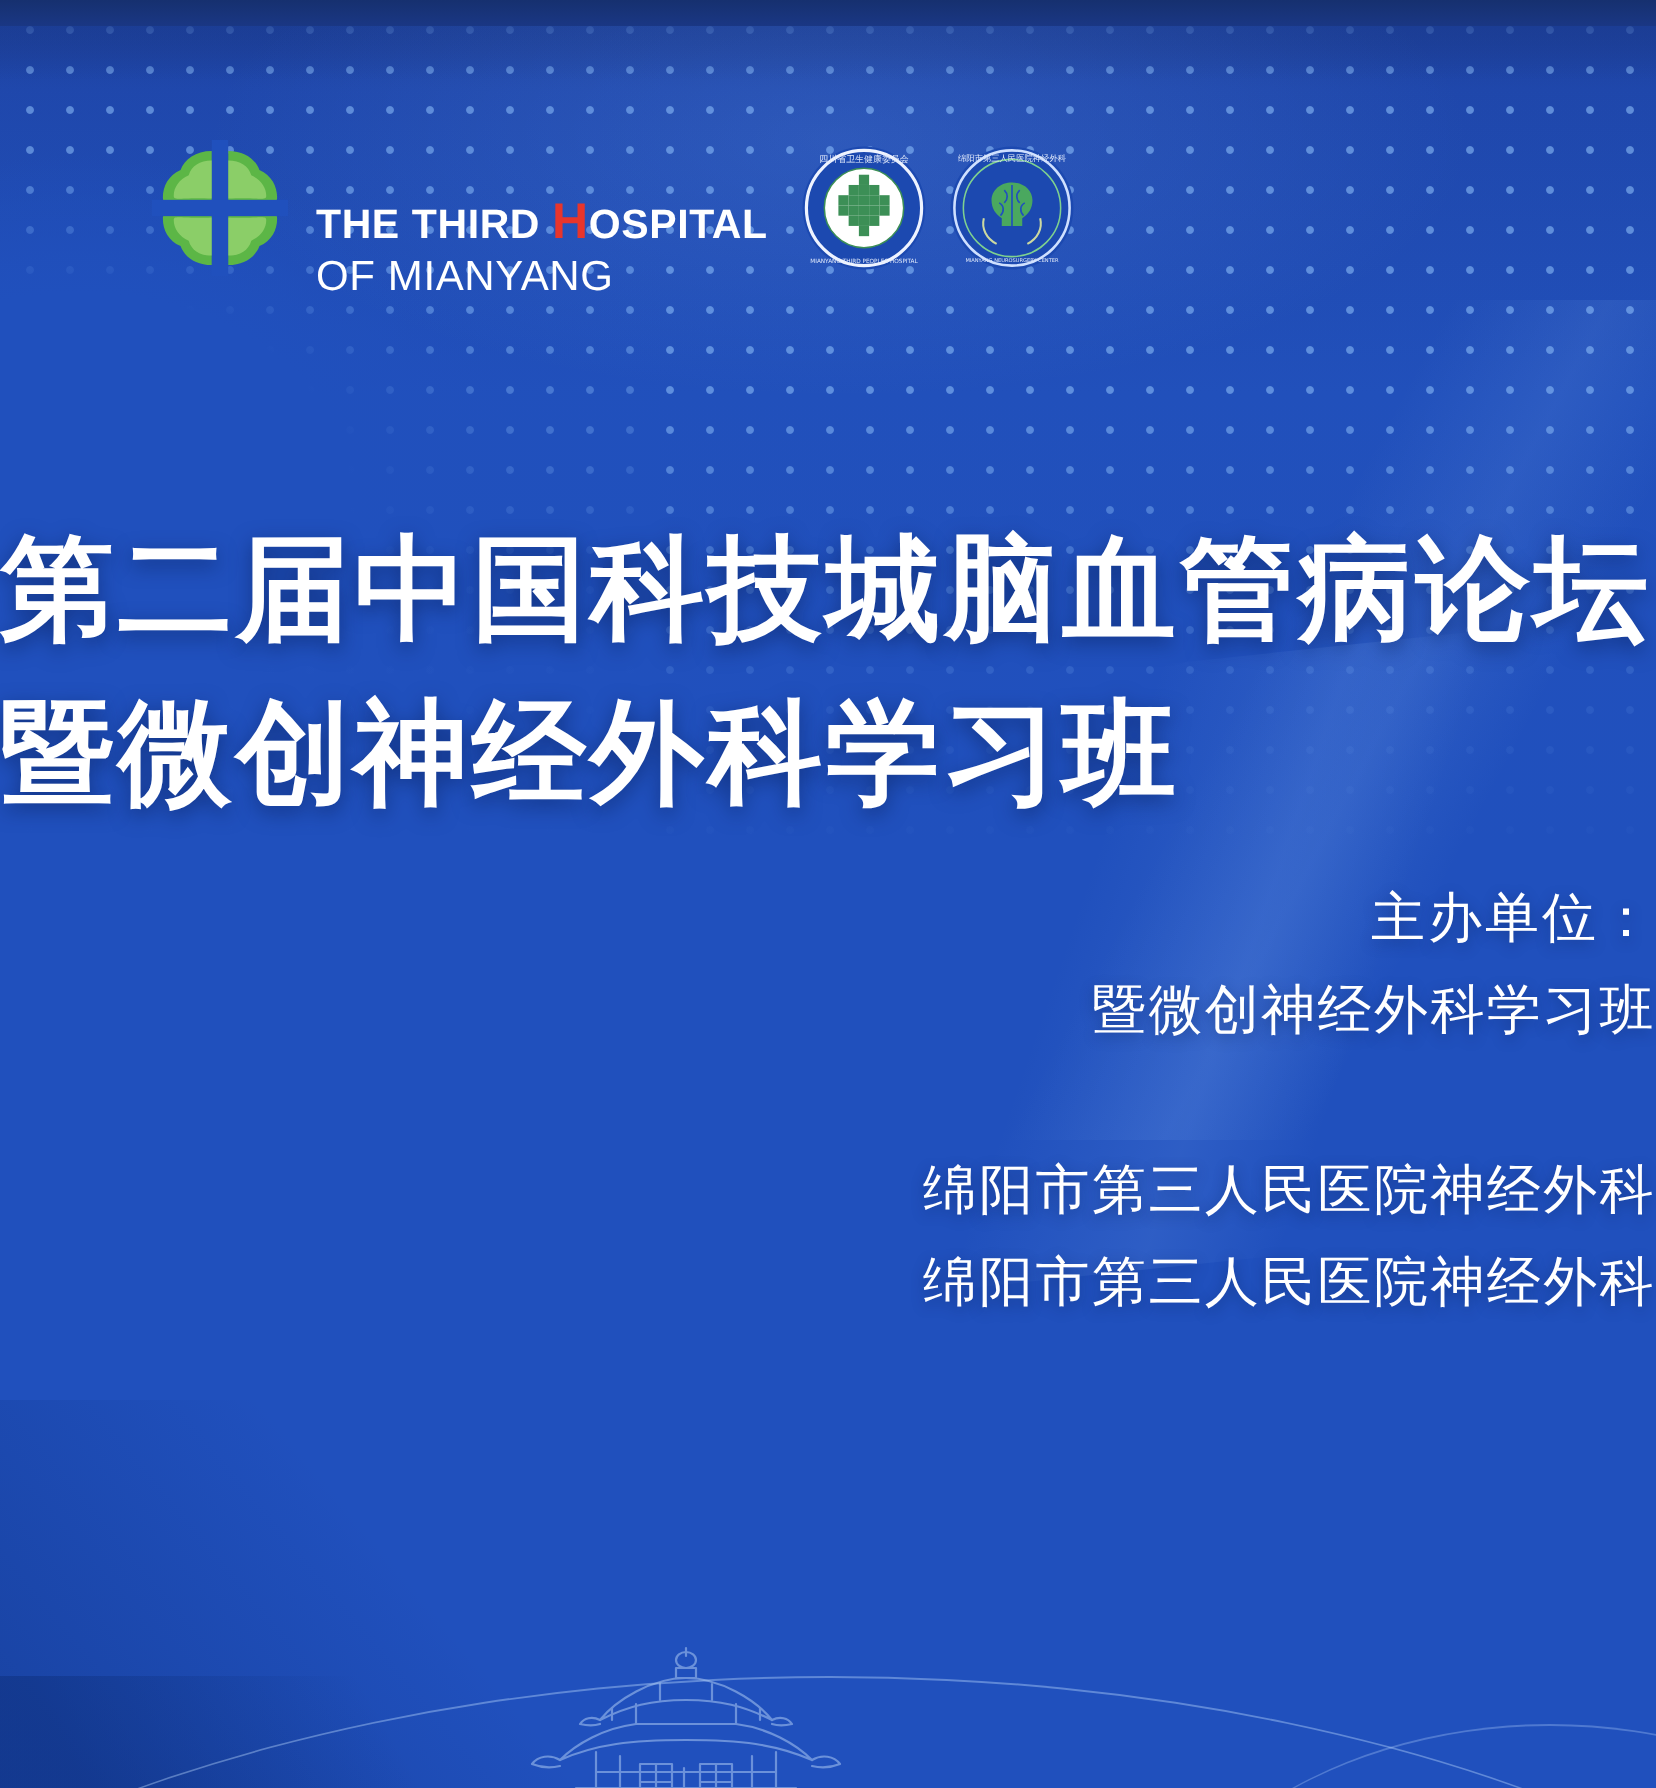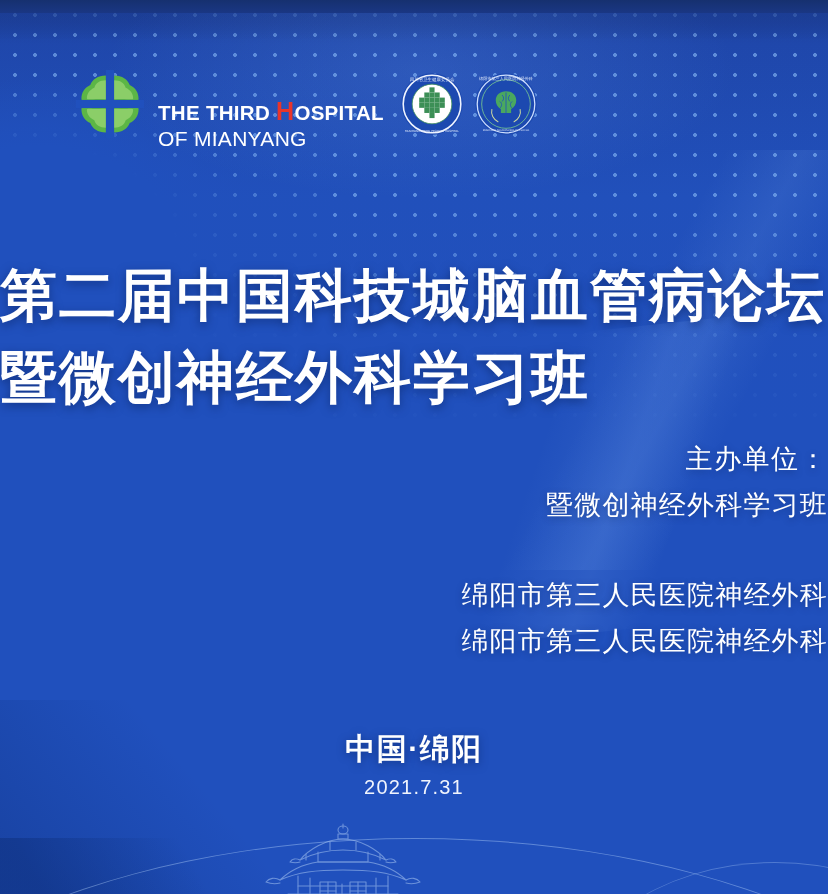--- a/index.html
+++ b/index.html
@@ -254,24 +254,20 @@
   </div>
 
   <div class="orgs">
     <div class="org-head">主办单位：</div>
     <div class="org-body">暨微创神经外科学习班</div>
     <div class="org-gap"></div>
     <div class="org-body">绵阳市第三人民医院神经外科</div>
     <div class="org-body">绵阳市第三人民医院神经外科</div>
   </div>
 
-  <div class="place-wrap">
-    <div class="place">中国·绵阳</div>
-    <div class="date">2021.7.31</div>
-  </div>
 
   <div class="pagoda">
     <svg width="170" height="80" viewBox="0 0 170 80" aria-hidden="true">
       <g fill="none" stroke="#a9c7f2" stroke-width="1.1" stroke-linejoin="round" stroke-linecap="round">
         <path d="M85,4 l0,4"></path>
         <ellipse cx="85" cy="10" rx="5" ry="4"></ellipse>
         <path d="M80,14 l10,0 l0,5 l-10,0 z"></path>
         <path d="M85,19 C68,19 50,30 42,40 C56,33 68,30 85,30 C102,30 114,33 128,40 C120,30 102,19 85,19 Z"></path>
         <path d="M42,40 C38,38 34,39 32,42 C36,43 39,43 42,42"></path>
         <path d="M128,40 C132,38 136,39 138,42 C134,43 131,43 128,42"></path>

